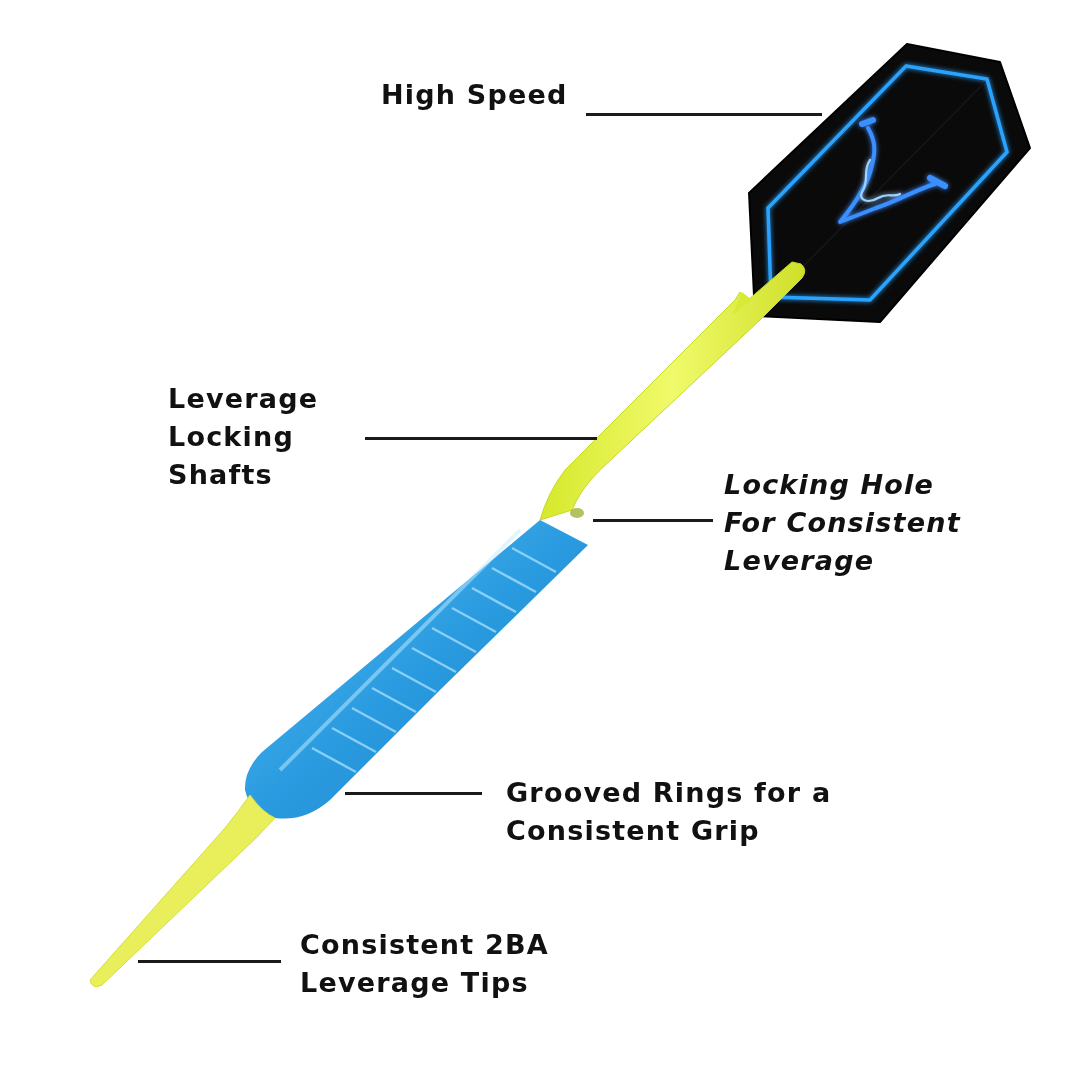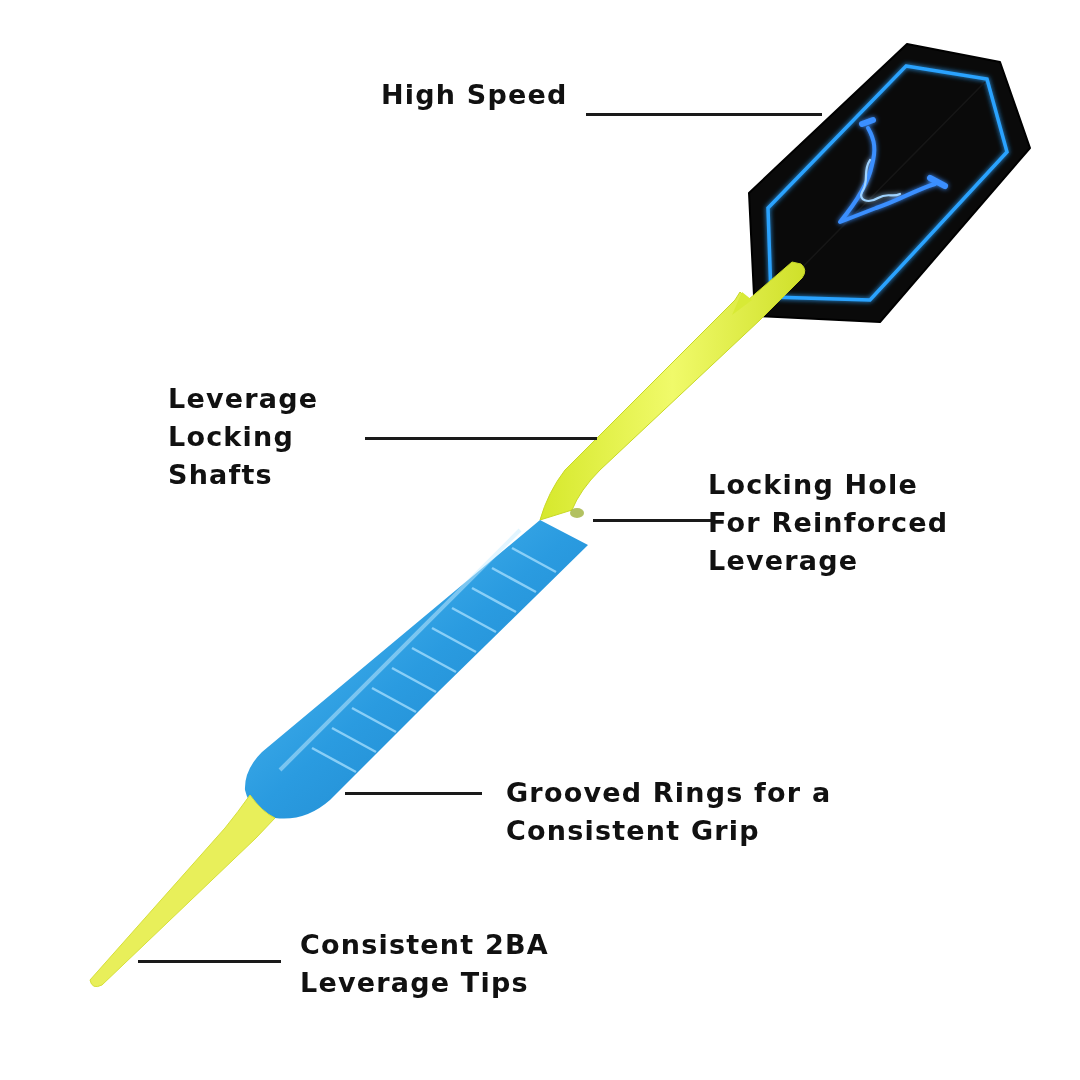--- a/index.html
+++ b/index.html
@@ -89,23 +89,23 @@
   <div class="label" style="left:345px; top:76px;margin-left:36px;">
     <span>High Speed</span>
   </div>
 
   <div class="label" style="left:168px; top:380px;">
     <span>Leverage</span>
     <span>Locking</span>
     <span>Shafts</span>
   </div>
 
-  <div class="label" style="left:708px; top:466px;">
+  <div class="label" style="left:724px; top:466px;font-style:italic;">
     <span>Locking Hole</span>
-    <span>For Reinforced</span>
+    <span>For Consistent</span>
     <span>Leverage</span>
   </div>
 
   <div class="label" style="left:506px; top:774px;">
     <span>Grooved Rings for a</span>
     <span>Consistent Grip</span>
   </div>
 
   <div class="label" style="left:300px; top:926px;">
     <span>Consistent 2BA</span>

